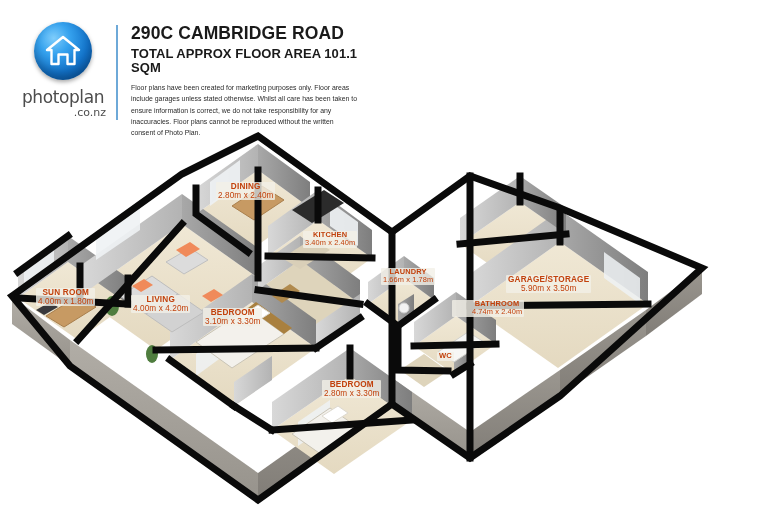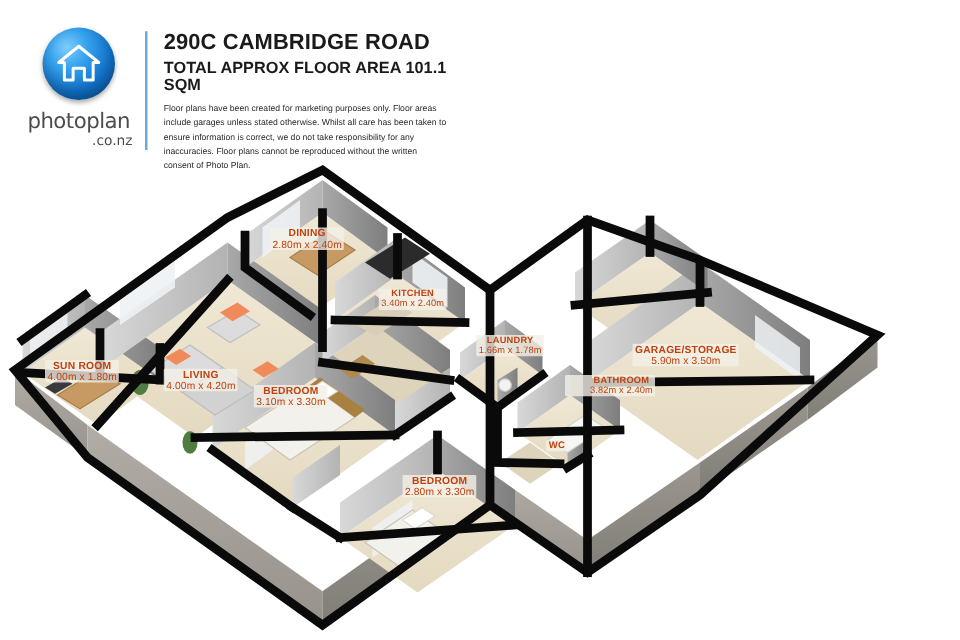--- a/index.html
+++ b/index.html
@@ -320,21 +320,21 @@
     <span class="rd">2.80m x 3.30m</span>
   </div>
 
   <div class="rlabel small" style="left:381px;top:140px;">
     <span class="rn">LAUNDRY</span>
     <span class="rd">1.66m x 1.78m</span>
   </div>
 
   <div class="rlabel small" style="left:452px;top:172px;padding-left:20px;">
     <span class="rn">BATHROOM</span>
-    <span class="rd">3.82m x 2.40m</span>
+    <span class="rd">4.74m x 2.40m</span>
   </div>
 
   <div class="rlabel tiny" style="left:437px;top:224px;text-align:right;">
     <span class="rn">WC</span>
   </div>
 
   <div class="rlabel" style="left:506px;top:147px;">
     <span class="rn">GARAGE/STORAGE</span>
     <span class="rd">5.90m x 3.50m</span>
   </div>

